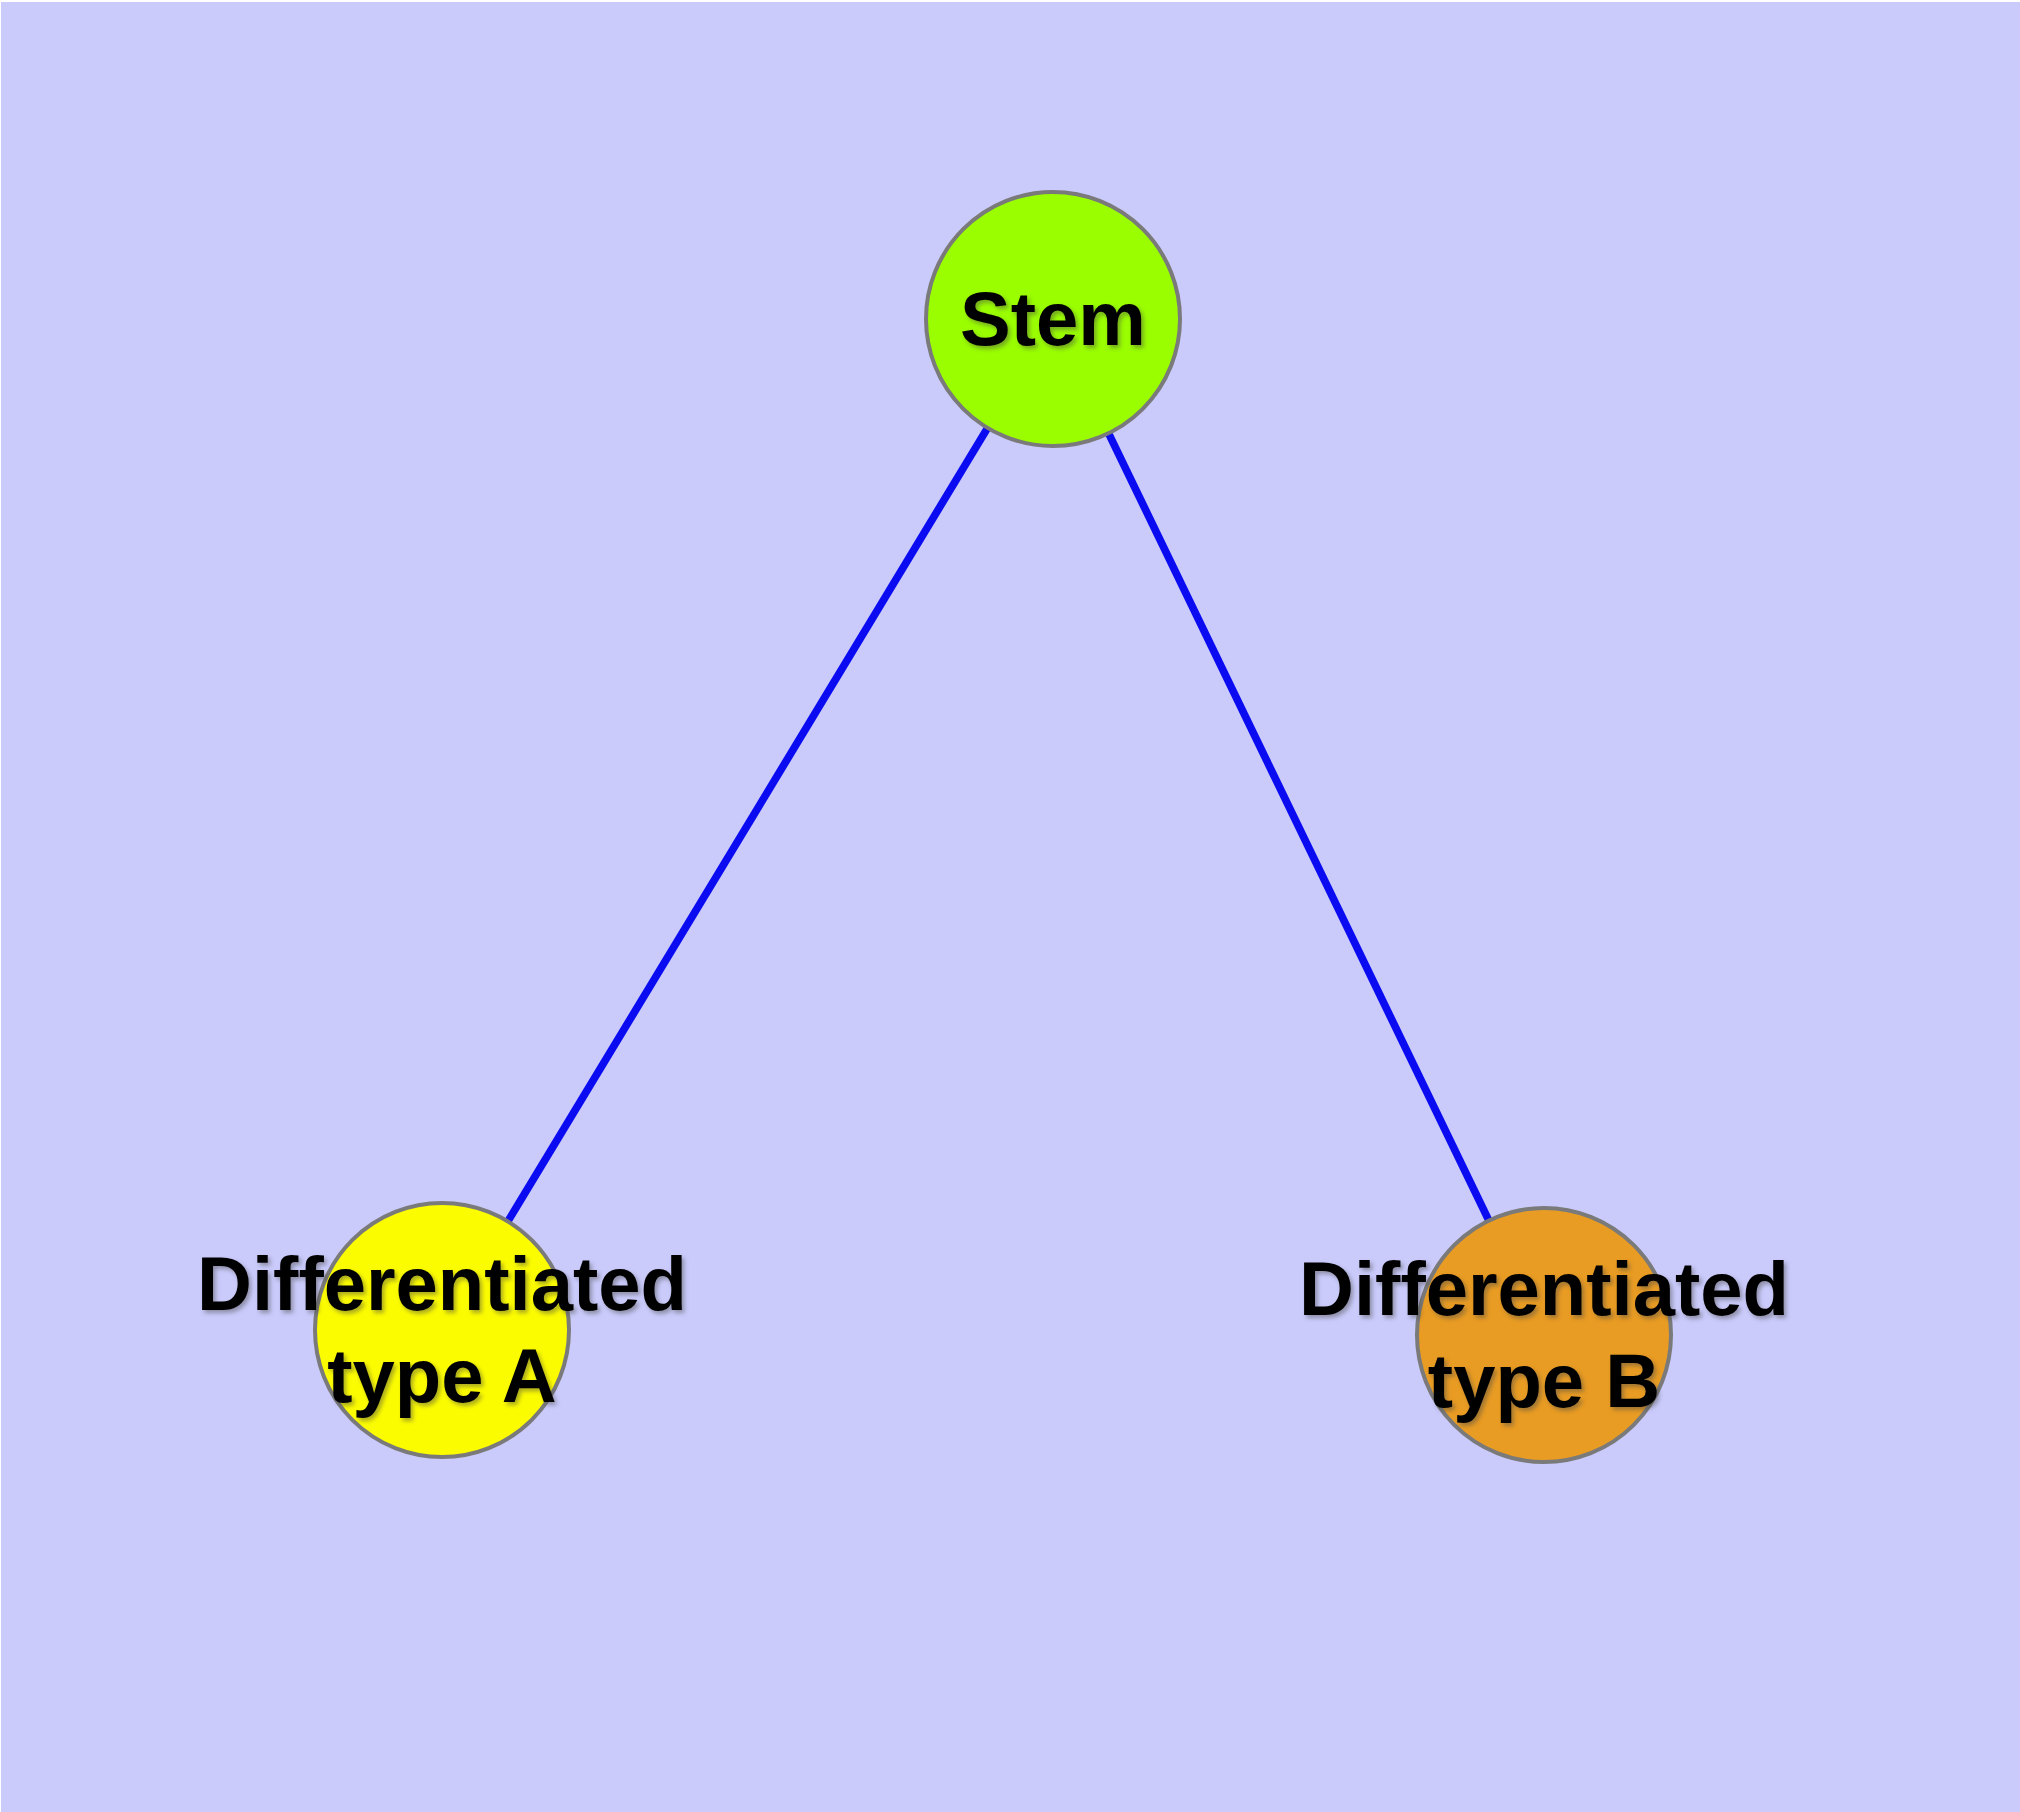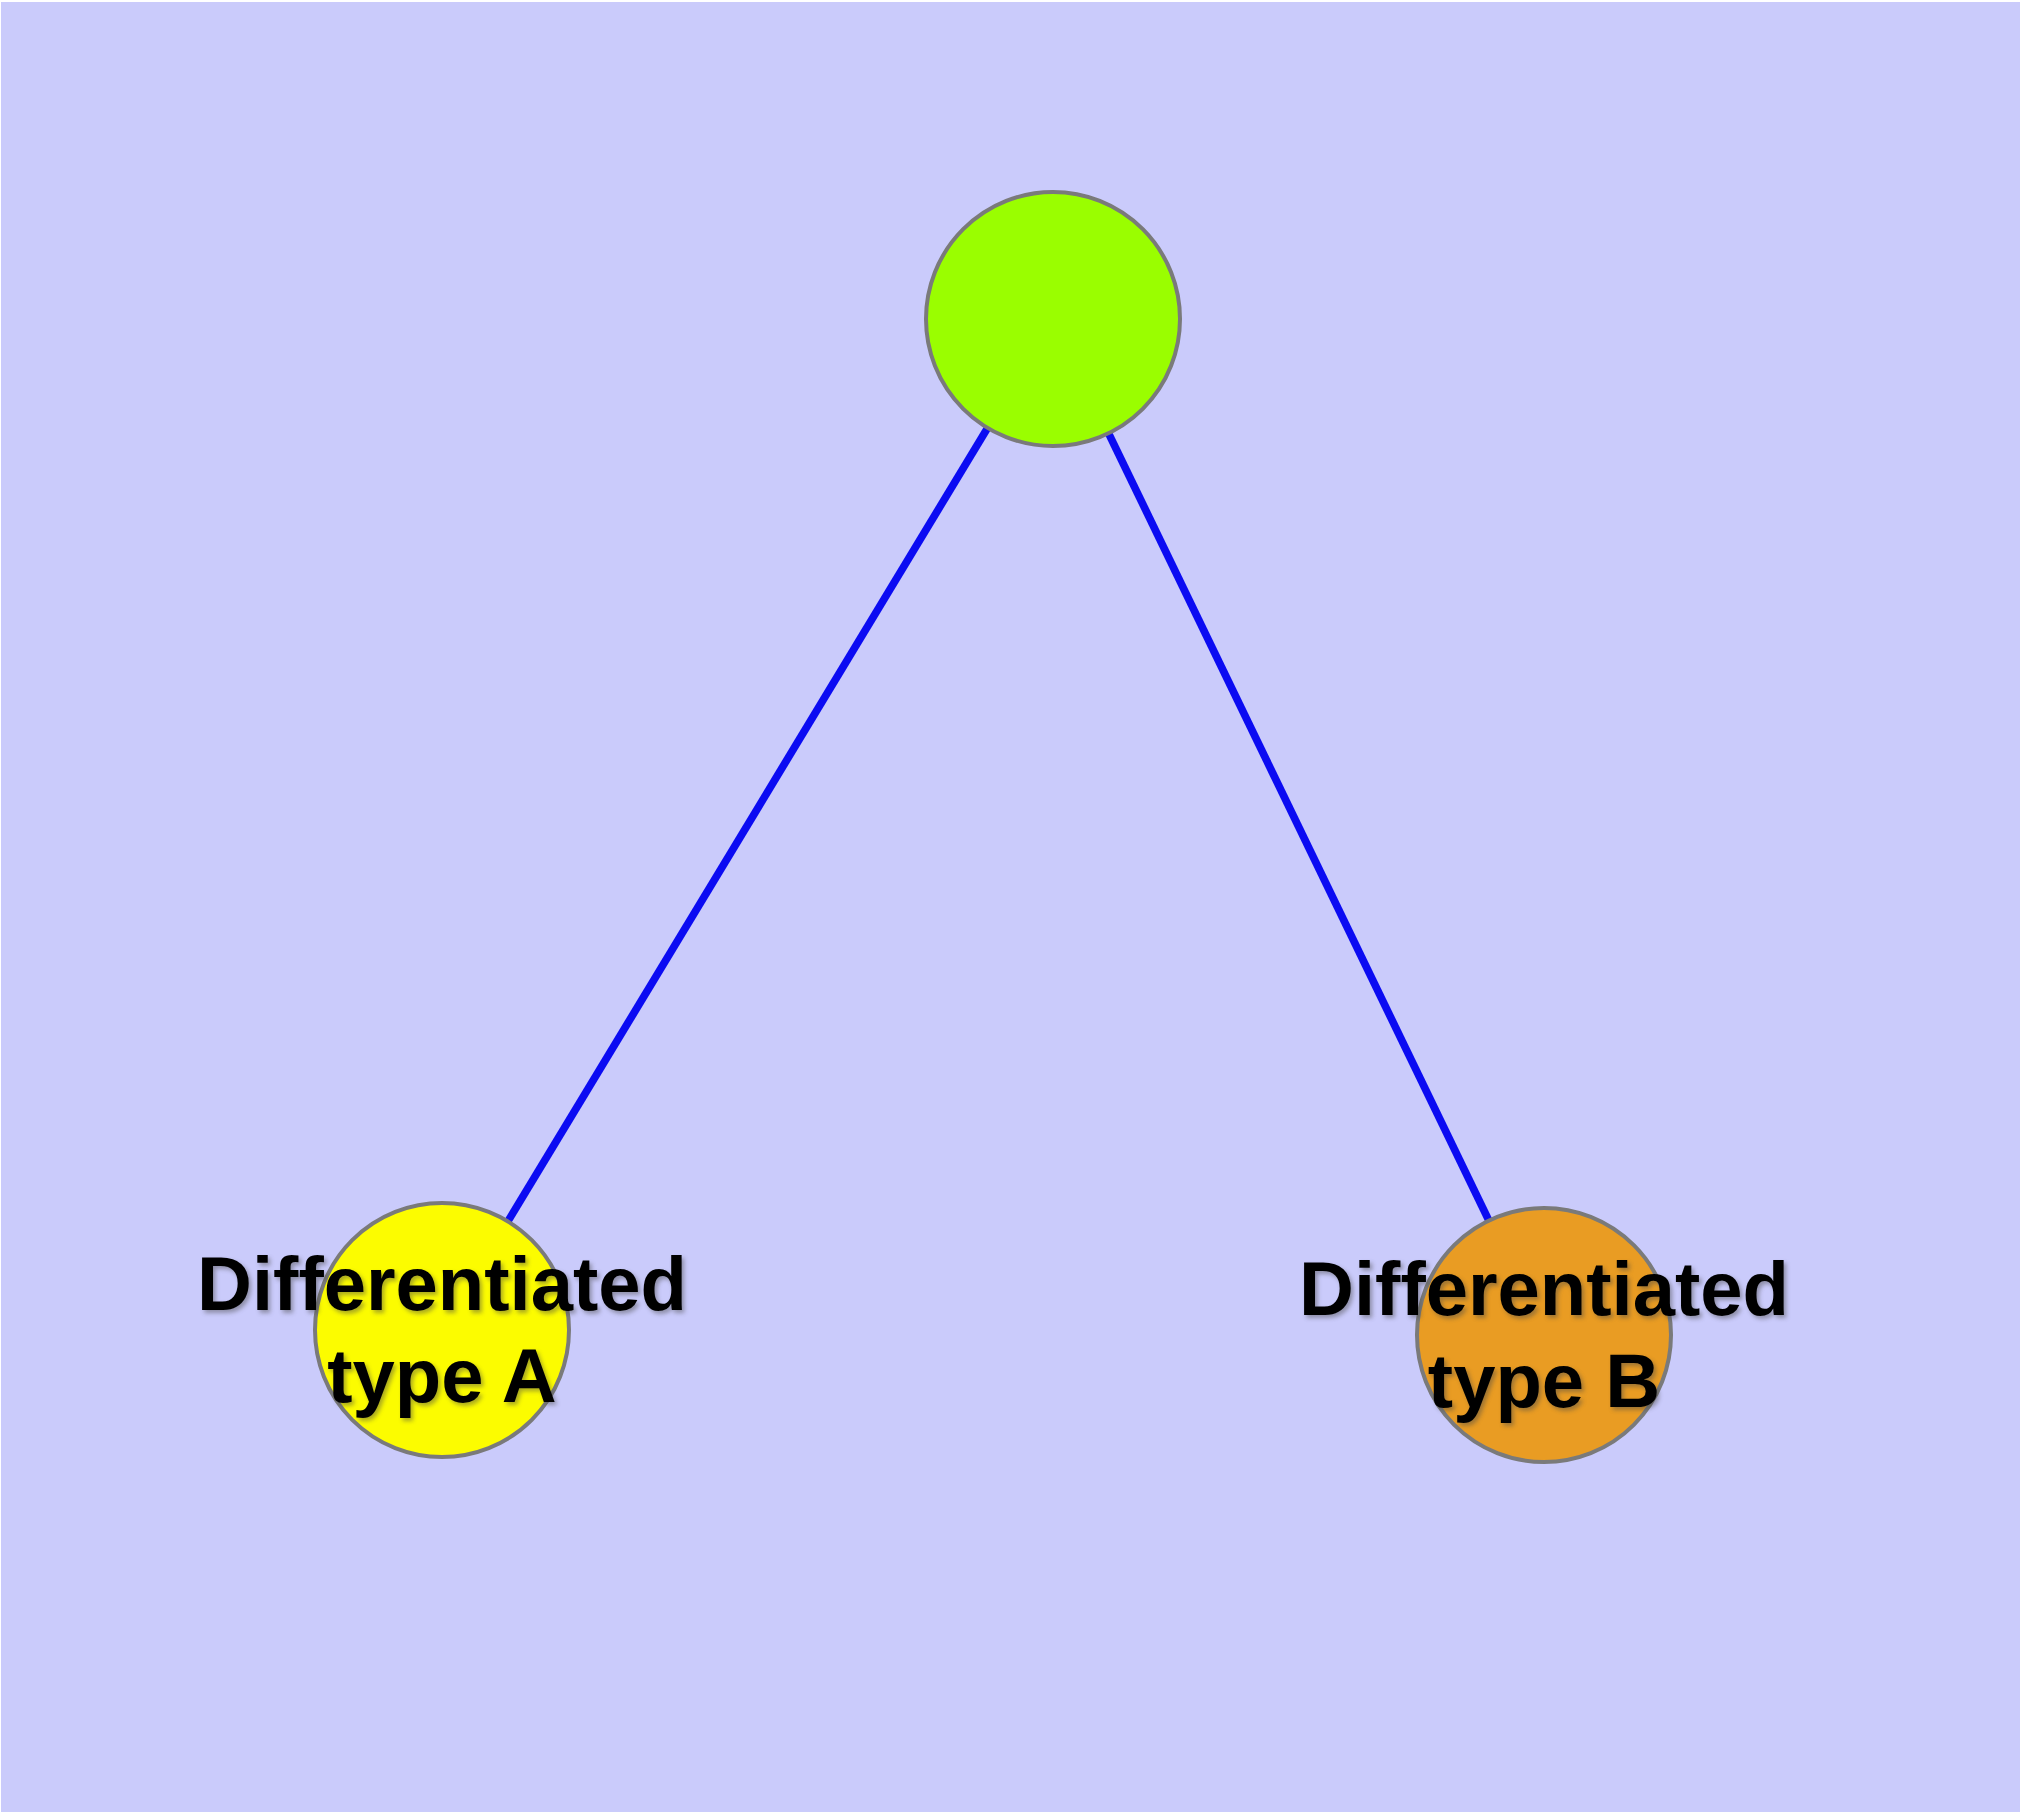--- a/index.html
+++ b/index.html
@@ -49,18 +49,19 @@
 <div class="canvas" style="background: rgb(202, 203, 251);">
   <svg class="edge-layer" xmlns="http://www.w3.org/2000/svg" viewBox="0 0 2382 2135" preserveAspectRatio="none">
     <line x1="1241" y1="374" x2="520" y2="1567" stroke="#0B0BF2" stroke-width="9"></line>
     <line x1="1241" y1="374" x2="1820" y2="1573" stroke="#0B0BF2" stroke-width="9"></line>
   </svg>
 
   <div class="node" style="left: 923px; top: 188px; width: 258px; height: 258px; background: rgb(154, 254, 0); border-color: rgb(122, 122, 122); border-width: 4.2px;"></div>
   <div class="node" style="left: 312px; top: 1199px; width: 258px; height: 258px; background: rgb(252, 252, 0); border-color: rgb(122, 122, 122); border-width: 4.2px;"></div>
   <div class="node" style="left: 1414px; top: 1204px; width: 258px; height: 258px; background: rgb(233, 156, 35); border-color: rgb(122, 122, 122); border-width: 4.2px;"></div>
 
+  <div class="node-label" style="left: 1052px; top: 317px; color: rgb(0, 0, 0);">Stem</div>
   <div class="node-label" style="left: 441px; top: 1328px; color: rgb(0, 0, 0);">Differentiated
 type A</div>
   <div class="node-label" style="left: 1543px; top: 1333px; color: rgb(0, 0, 0);">Differentiated
 type B</div>
 </div>
 
 
 </body></html>

